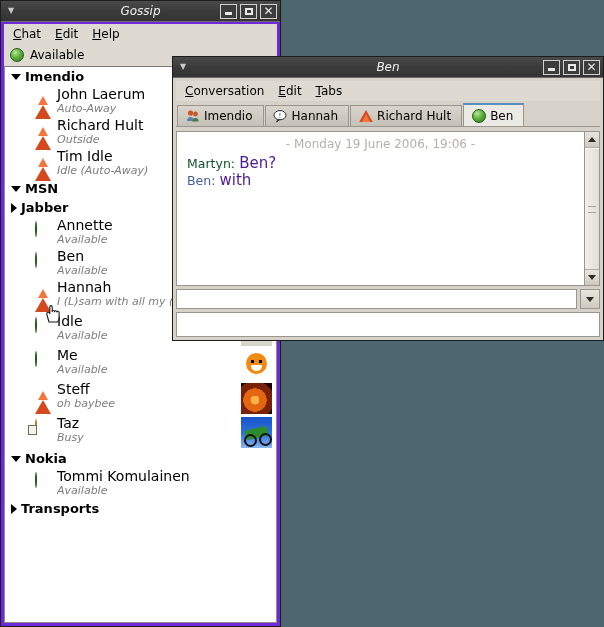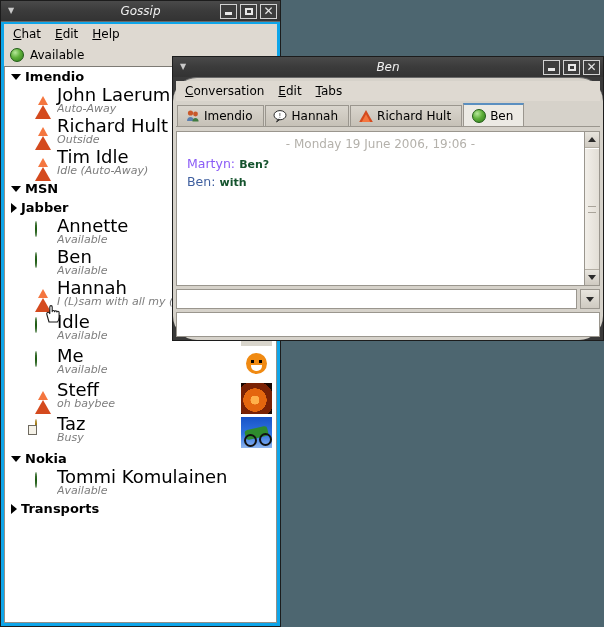--- a/index.html
+++ b/index.html
@@ -94,21 +94,21 @@
     color: #000;
     font-size: 12px;
   }
   .menubar .mi u { text-decoration: underline; }
 
   
   #gossip {
     left: 0; top: 0;
     width: 281px; height: 627px;
   }
-  #gossip .win-body { background: #0ea5e9; padding: 2px 3px 3px 3px;}
+  #gossip .win-body { background: #6d28d9; padding: 2px 3px 3px 3px;}
   .status-row {
     background: #ded9d1;
     display: flex; align-items: center;
     gap: 6px;
     height: 22px;
     padding-left: 6px;
     flex: 0 0 auto;
   }
   .status-row .label { font-size: 12px; color: #000; }
 
@@ -152,21 +152,21 @@
   }
   .contact-icon {
     width: 16px; height: 16px;
     flex: 0 0 auto;
     margin-top: 4px;
     margin-right: 6px;
     position: relative;
   }
   .contact-text { flex: 1 1 auto; min-width: 0; }
   .contact-name {
-    font-size: 18px; color: #000; line-height: 15px;
+    font-size: 14px; color: #000; line-height: 15px;
     white-space: nowrap;
   }
   .contact-status {
     font-size: 11px; color: #7d7d7d; font-style: italic; line-height: 13px;
     white-space: nowrap; overflow: hidden; text-overflow: ellipsis;
     max-width: 185px;
   }
   .avatar {
     width: 31px; height: 31px;
     flex: 0 0 auto;
@@ -209,21 +209,21 @@
     background: #f5f2e8;
     border: 1px solid #6e6a60;
     box-sizing: border-box;
   }
 
   
   #chat {
     left: 172px; top: 56px;
     width: 432px; height: 285px;
   }
-  #chat .win-body { padding: 3px; border-radius: 24px; }
+  #chat .win-body { padding: 3px; }
   .tabbar {
     display: flex;
     align-items: flex-end;
     height: 24px;
     border-bottom: 1px solid #9a968e;
     padding-left: 1px;
     flex: 0 0 auto;
     margin-top: 1px;
   }
   .tab {
@@ -265,23 +265,23 @@
     font-size: 13px;
   }
   .chat-stamp {
     text-align: center;
     color: #b4b1ab;
     font-size: 12px;
     margin-bottom: 4px;
   }
   .chat-line { line-height: 17px; }
   .chat-nick { font-size: 12.5px; }
-  .chat-nick.n1 { color: #8b5cf6; margin-top: 48px; }
+  .chat-nick.n1 { color: #14532d; margin-top: 48px; }
   .chat-nick.n2 { color: #3f5f9f; margin-top: 16px; }
-  .chat-msg { color: #14532d; font-size: 11px; font-weight: bold; }
+  .chat-msg { color: #4c1d95; font-size: 15px; }
 
   .vscroll {
     width: 16px;
     background: #ddd9d1;
     border: 1px solid #9a968e;
     box-sizing: border-box;
     display: flex; flex-direction: column;
     flex: 0 0 auto;
   }
   .vs-btn {

